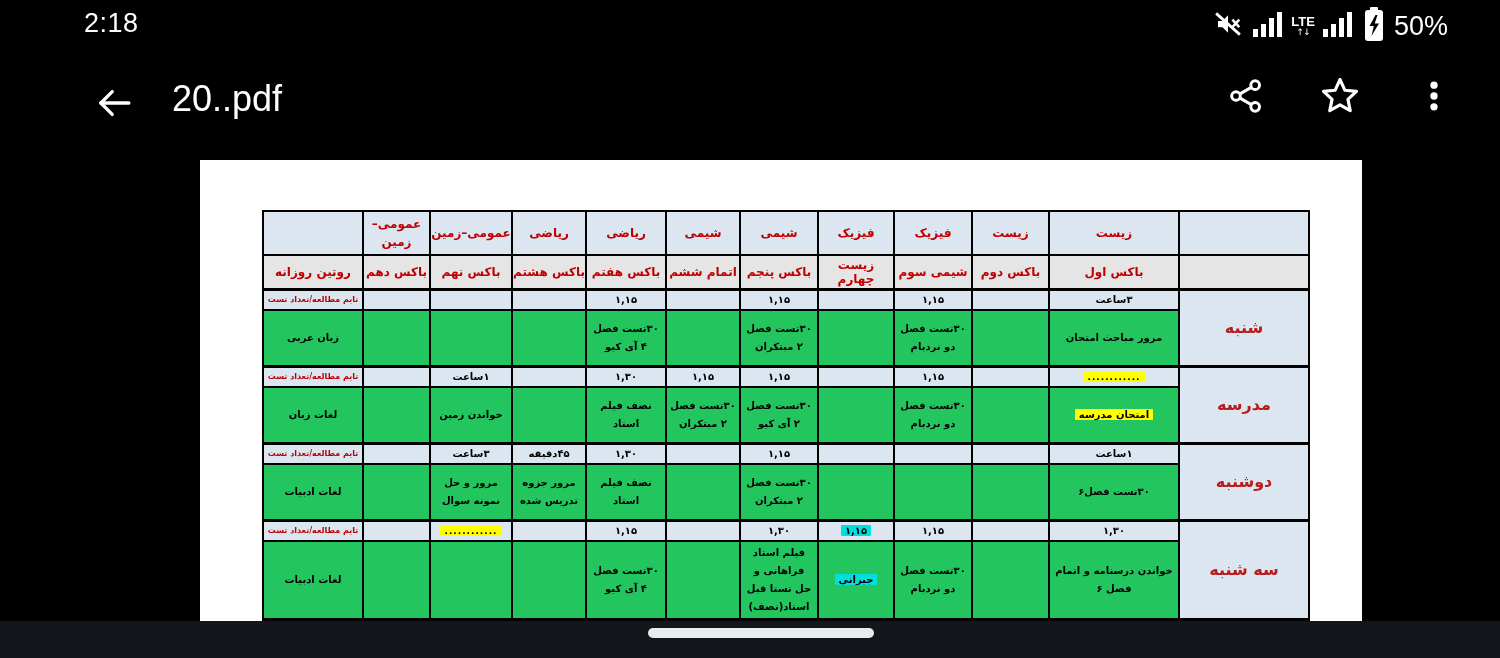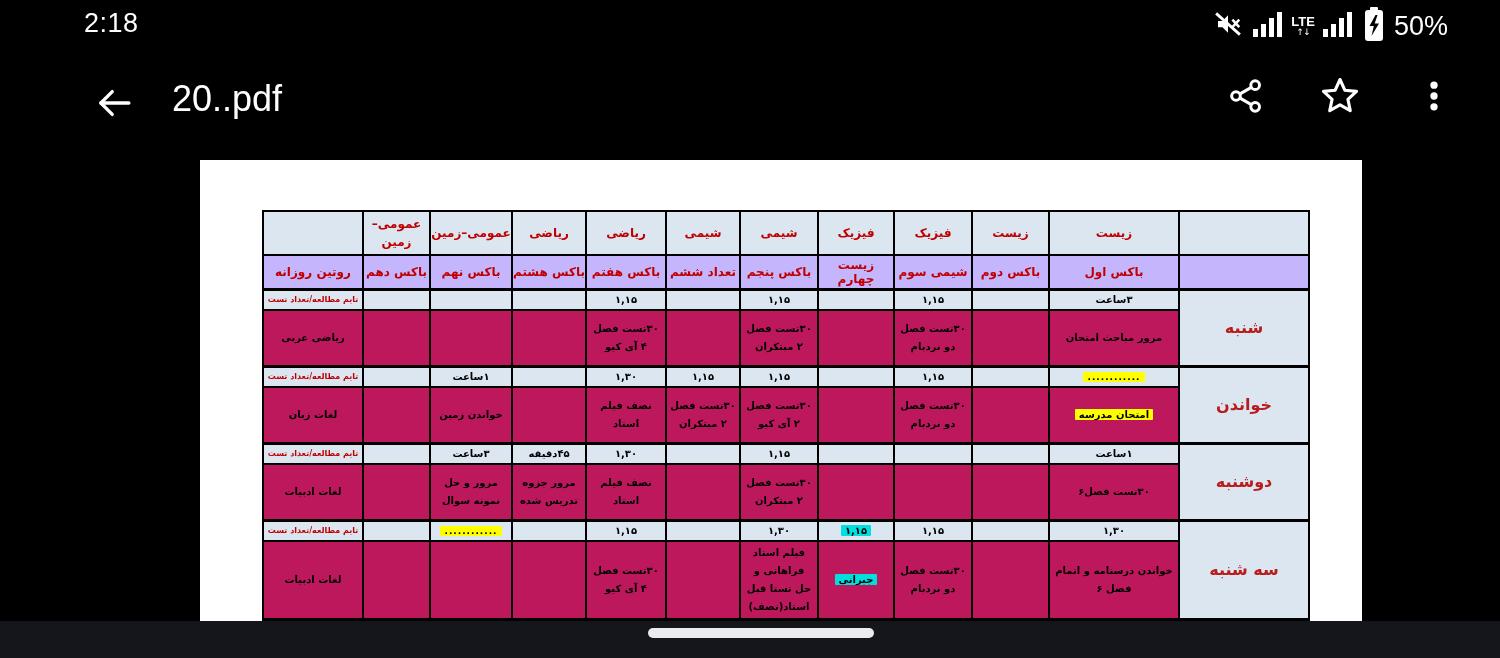--- a/index.html
+++ b/index.html
@@ -26,25 +26,25 @@
 
   
   .pdf-page { position:absolute; left:200px; top:160px; width:1162px; height:461px; background:#fff; overflow:hidden; }
   .bottom-strip { position:absolute; left:0; top:621px; width:1500px; height:37px; background:#14161b; }
   .gesture-pill { position:absolute; left:648px; top:628px; width:226px; height:10px; border-radius:6px; background:#e9ebef; border:none; cursor:pointer; }
 
   
   table.schedule { position:absolute; top:50px; right:52px; border-collapse:collapse; table-layout:fixed; direction:rtl; }
   .schedule td { border:2px solid #000; text-align:center; vertical-align:middle; overflow:hidden; }
   .schedule .subject-cell { height:44px; background:#dce6f1; color:#c00000; font-weight:bold; font-size:12px; line-height:1.5; }
-  .schedule .box-cell { height:34px; background:#c4b5fd; color:#c00000; font-weight:bold; font-size:12px;margin-top:47px; }
+  .schedule .box-cell { height:34px; background:#e5e5e5; color:#c00000; font-weight:bold; font-size:12px;margin-top:47px; }
   .schedule tr.time-row td { height:21px; background:#dce6f1; border-top-width:3px; }
   .schedule .time-cell { font-size:10px; font-weight:bold; color:#000; }
   .schedule .time-label-cell { font-size:8px; font-weight:bold; color:#c00000; }
-  .schedule tr.task-row td { height:56px; background:#be185d; font-size:10px; font-weight:bold; color:#000; padding:2px 3px; line-height:1.8; }
+  .schedule tr.task-row td { height:56px; background:#22c55e; font-size:10px; font-weight:bold; color:#000; padding:2px 3px; line-height:1.8; }
   .schedule td.day-cell { background:#fff; color:#b91c1c; font-weight:bold; font-size:16px; border-top-width:3px; }
   .schedule td.tint { background:#dce6f1; }
   .schedule td.day-top { vertical-align:top; padding-top:2px; }
   .schedule .routine-task { color:#c00000; }
   .hl { padding:0 4px; border-radius:1px; }
   .hl-yellow { background:#ffff00; }
   .hl-cyan   { background:#00dede; }
   .dots { letter-spacing:1px; font-size:9px; }
 </style>
 </head>
@@ -164,21 +164,21 @@
             <td class="subject-cell">عمومی– زمین</td>
             <td class="subject-cell"></td>
           </tr>
           <tr>
             <td class="box-cell"></td>
             <td class="box-cell">باکس اول</td>
             <td class="box-cell">باکس دوم</td>
             <td class="box-cell">شیمی سوم</td>
             <td class="box-cell">زیست چهارم</td>
             <td class="box-cell">باکس پنجم</td>
-            <td class="box-cell">تعداد ششم</td>
+            <td class="box-cell">اتمام ششم</td>
             <td class="box-cell">باکس هفتم</td>
             <td class="box-cell">باکس هشتم</td>
             <td class="box-cell">باکس نهم</td>
             <td class="box-cell">باکس دهم</td>
             <td class="box-cell">روتین روزانه</td>
           </tr>
           <tr class="time-row">
             <td class="day-cell" rowspan="2">شنبه</td>
             <td class="time-cell">۳ساعت</td>
             <td class="time-cell"></td>
@@ -196,24 +196,24 @@
             <td class="task-cell">مرور مباحث امتحان</td>
             <td class="task-cell"></td>
             <td class="task-cell">۳۰تست فصل دو نردبام</td>
             <td class="task-cell"></td>
             <td class="task-cell">۳۰تست فصل ۲ مبتکران</td>
             <td class="task-cell"></td>
             <td class="task-cell">۳۰تست فصل ۴ آی کیو</td>
             <td class="task-cell"></td>
             <td class="task-cell"></td>
             <td class="task-cell"></td>
-            <td class="routine-task tint">ریاضی عربی</td>
-          </tr>
-          <tr class="time-row">
-            <td class="day-cell tint" rowspan="2">خواندن</td>
+            <td class="routine-task tint">زبان عربی</td>
+          </tr>
+          <tr class="time-row">
+            <td class="day-cell tint" rowspan="2">مدرسه</td>
             <td class="time-cell"><span class="hl hl-yellow dots">............</span></td>
             <td class="time-cell"></td>
             <td class="time-cell">۱,۱۵</td>
             <td class="time-cell"></td>
             <td class="time-cell">۱,۱۵</td>
             <td class="time-cell">۱,۱۵</td>
             <td class="time-cell">۱,۳۰</td>
             <td class="time-cell"></td>
             <td class="time-cell">۱ساعت</td>
             <td class="time-cell"></td>

